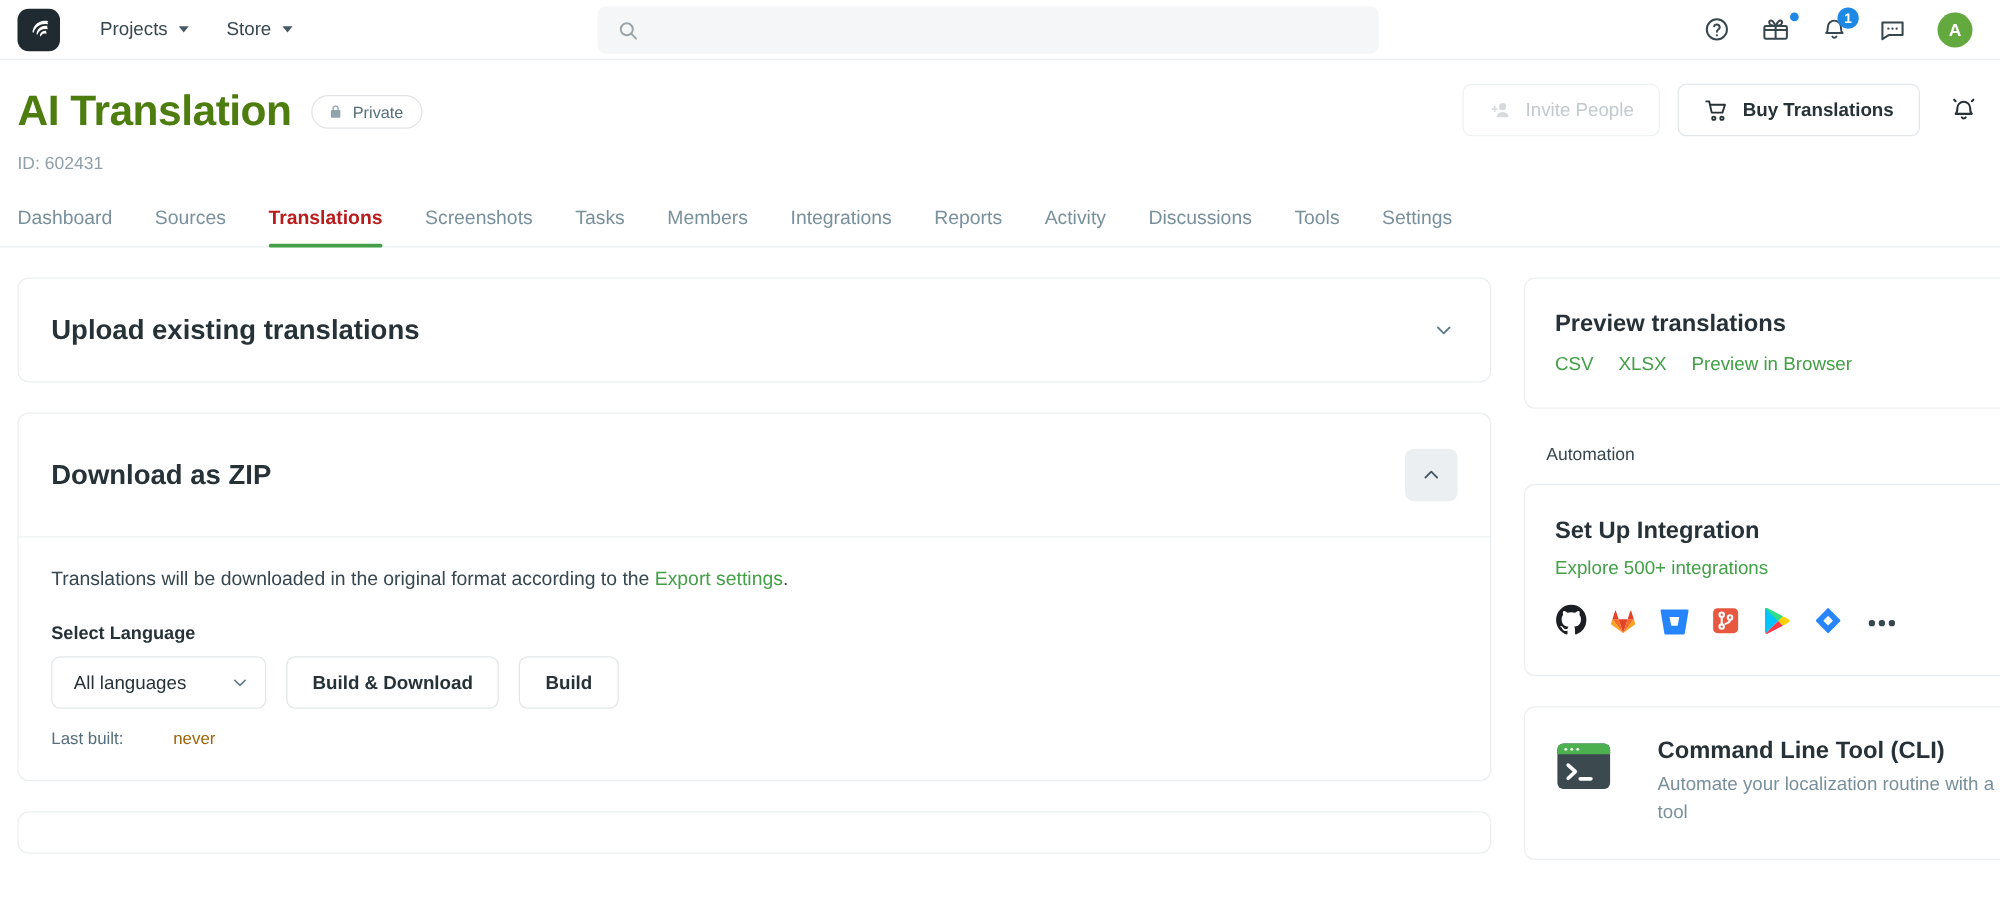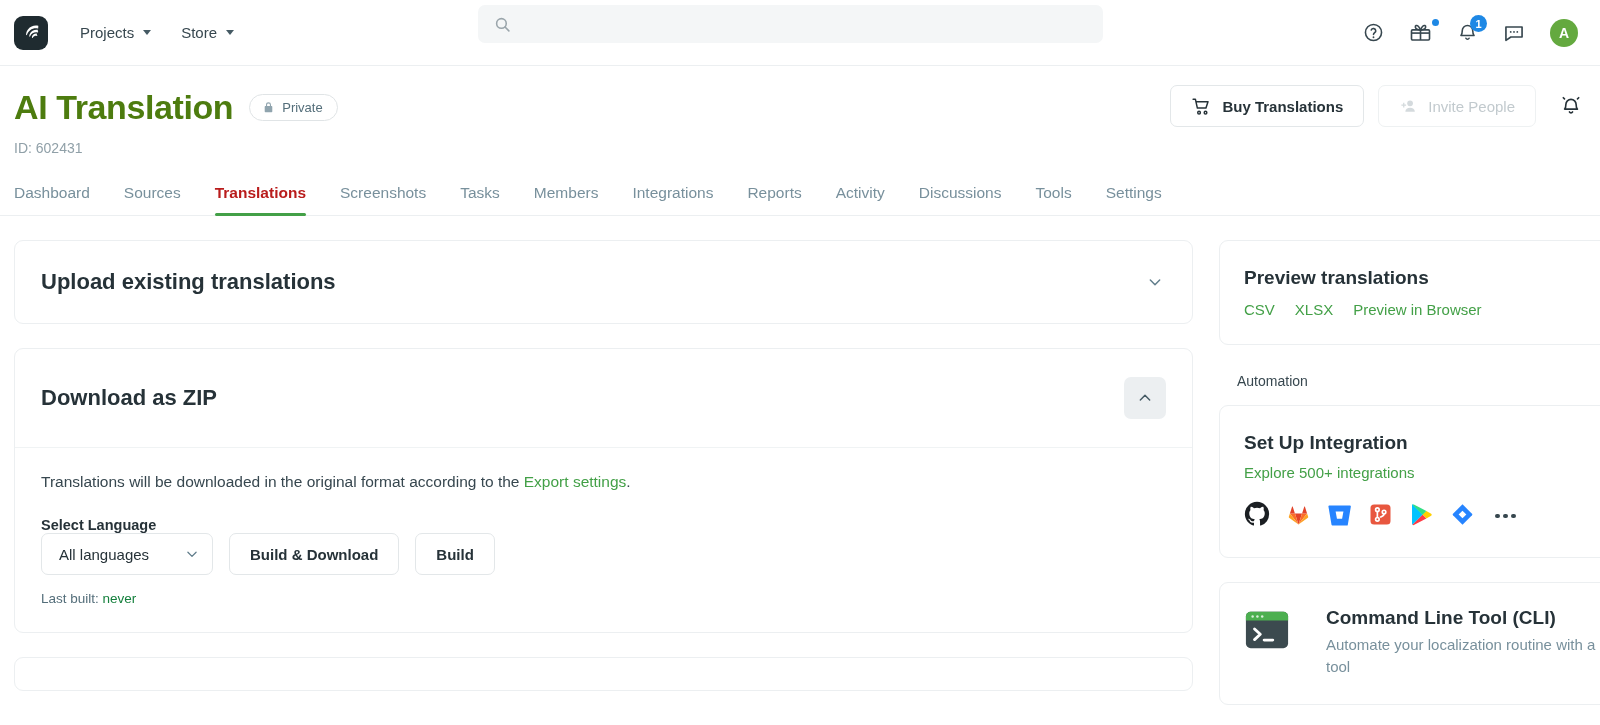--- a/index.html
+++ b/index.html
@@ -6,21 +6,21 @@
   html, body {
     width: 1600px; height: 725px;
     background: #ffffff;
     font-family: "Liberation Sans", sans-serif;
     color: #263238;
     overflow: hidden;
   }
 
   
   .topbar {
-    height: 66px;
+    height: 48px;
     display: flex;
     align-items: center;
     padding: 0 14px;
     border-bottom: 1px solid #eceff1;
     background: #fff;
     position: relative;
   }
   .brand-logo {
     width: 34px; height: 34px;
     border-radius: 9px;
@@ -166,33 +166,33 @@
     width: 42px; height: 42px; border-radius: 7px;
     background: #eceff1;
     display: flex; align-items: center; justify-content: center;
     cursor: pointer; color: #455a64;
   }
   .card-body { padding: 22px 26px 26px 26px; }
   .body-text { font-size: 15.5px; color: #37474f; line-height: 1.5; }
   .link-green { color: #43a047; text-decoration: none; cursor: pointer; }
   .field-label {
     font-size: 14.5px; font-weight: 600; color: #263238;
-    margin-top: 24px; margin-bottom: 0;
+    margin-top: 24px; margin-bottom: 10px;
   }
   .controls-row { display: flex; align-items: center; gap: 16px; }
   .select {
     width: 172px; height: 42px;
     border: 1px solid #e3e7e9; border-radius: 7px;
     background: #fff;
     display: flex; align-items: center; justify-content: space-between;
     padding: 0 13px 0 17px;
     font-size: 15px; color: #263238; cursor: pointer;
   }
   .last-built { margin-top: 16px; font-size: 13.5px; color: #546e7a; }
-  .last-built .muted { color: #15803d; }
+  .last-built .muted { color: #a16207; margin-left: 36px; }
   .card-stub { height: 34px; }
 
   
   .r-card { background: #fff; border: 1px solid #eceff1; border-radius: 9px; }
   .r-card-pad { padding: 26px 24px; }
   .r-title { font-size: 19px; font-weight: 600; color: #263238; }
   .r-links { margin-top: 12px; display: flex; gap: 20px; font-size: 15px; }
   .section-label {
     font-size: 14px; color: #37474f;
     margin: 28px 0 16px 18px;
@@ -289,36 +289,36 @@
     <div class="private-pill">
       <svg width="13" height="13" viewBox="0 0 24 24" fill="#90a4ae">
         <path d="M12 2.4a4.6 4.6 0 00-4.6 4.6v2.4H6.4A1.4 1.4 0 005 10.8v8.4a1.4 1.4 0 001.4 1.4h11.2a1.4 1.4 0 001.4-1.4v-8.4a1.4 1.4 0 00-1.4-1.4h-1V7A4.6 4.6 0 0012 2.4zm0 2a2.6 2.6 0 012.6 2.6v2.4H9.4V7A2.6 2.6 0 0112 4.4z"></path>
       </svg>
       <span>Private</span>
     </div>
   </div>
   <div class="proj-id">ID: 602431</div>
 
   <div class="proj-actions">
+    <button class="btn disabled">
+      <svg width="19" height="19" viewBox="0 0 24 24" fill="#d4dadd">
+        <circle cx="14" cy="8" r="3.6"></circle>
+        <path d="M8 18.6c0-3.1 2.7-5 6-5s6 1.9 6 5z"></path>
+        <path d="M5.2 7.4h1.6v2.2H9v1.6H6.8v2.2H5.2v-2.2H3V9.6h2.2z"></path>
+      </svg>
+      <span>Invite People</span>
+    </button>
+
     <button class="btn">
       <svg width="21" height="21" viewBox="0 0 24 24" fill="none" stroke="#263238" stroke-width="1.7" stroke-linecap="round" stroke-linejoin="round">
         <path d="M2.4 3.6h2.6l2.3 10.2h9.8l2.3-7.2H6.2"></path>
         <circle cx="9.2" cy="19" r="1.5"></circle>
         <circle cx="16.6" cy="19" r="1.5"></circle>
       </svg>
       <span>Buy Translations</span>
-    </button>
-
-    <button class="btn disabled">
-      <svg width="19" height="19" viewBox="0 0 24 24" fill="#d4dadd">
-        <circle cx="14" cy="8" r="3.6"></circle>
-        <path d="M8 18.6c0-3.1 2.7-5 6-5s6 1.9 6 5z"></path>
-        <path d="M5.2 7.4h1.6v2.2H9v1.6H6.8v2.2H5.2v-2.2H3V9.6h2.2z"></path>
-      </svg>
-      <span>Invite People</span>
     </button>
 
     <span class="bell-btn">
       <svg width="22" height="22" viewBox="0 0 24 24" fill="none" stroke="#263238" stroke-width="1.8" stroke-linejoin="round">
         <path d="M6.4 10.4a5.6 5.6 0 1111.2 0c0 3.8 1.4 5 1.4 5H5s1.4-1.2 1.4-5z"></path>
         <path d="M10.3 18.4a1.9 1.9 0 003.4 0" stroke-linecap="round"></path>
         <path d="M4.9 4.3L3.6 3M19.1 4.3L20.4 3" stroke-linecap="round"></path>
       </svg>
     </span>
   </div>

